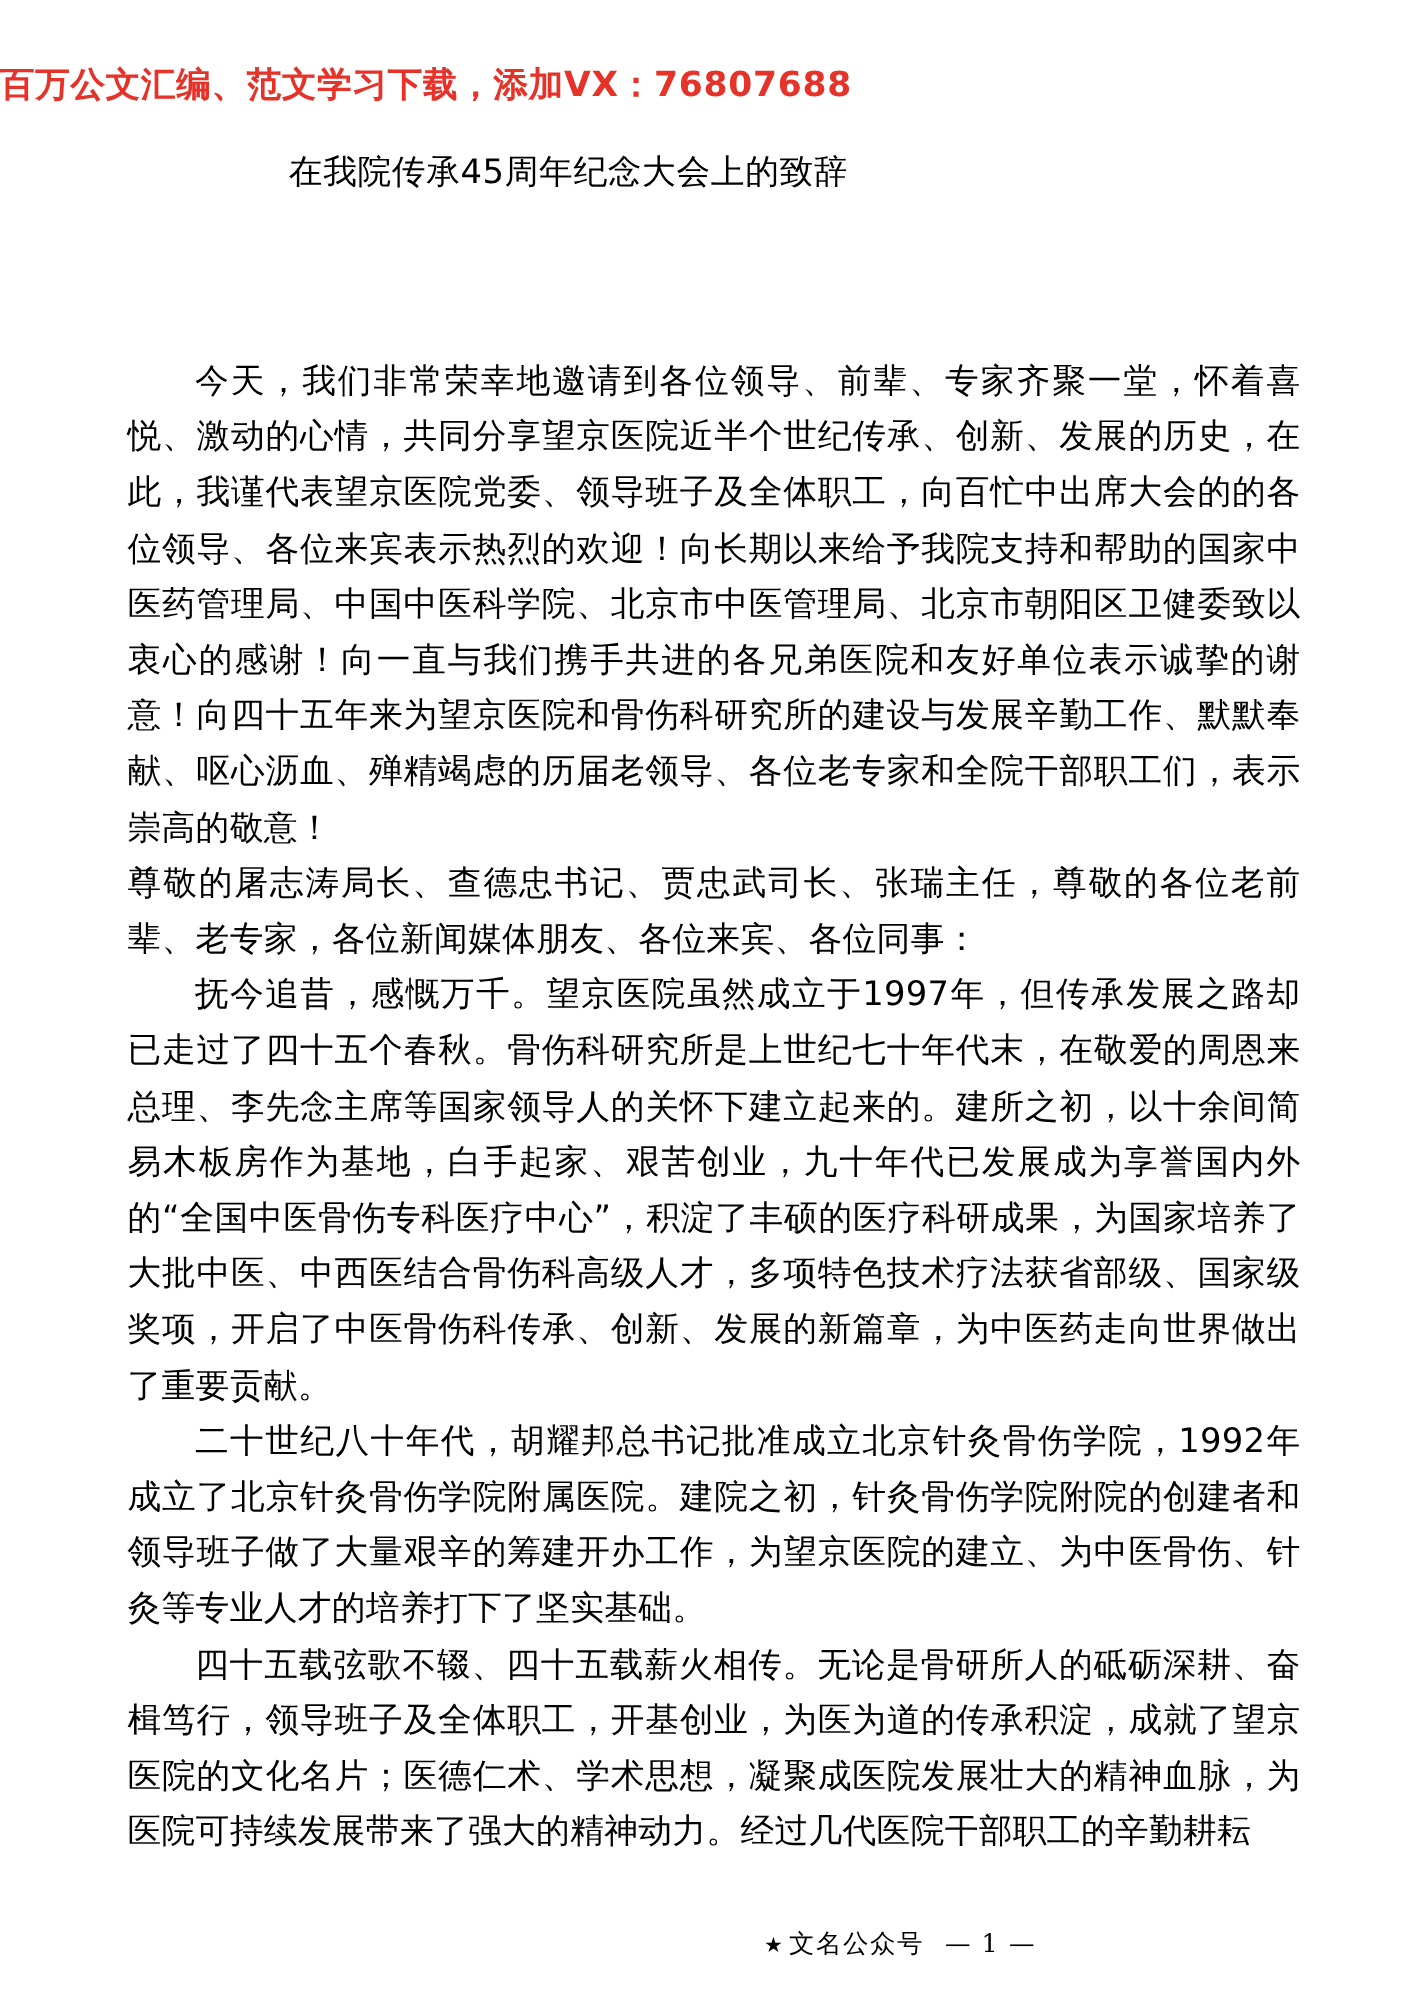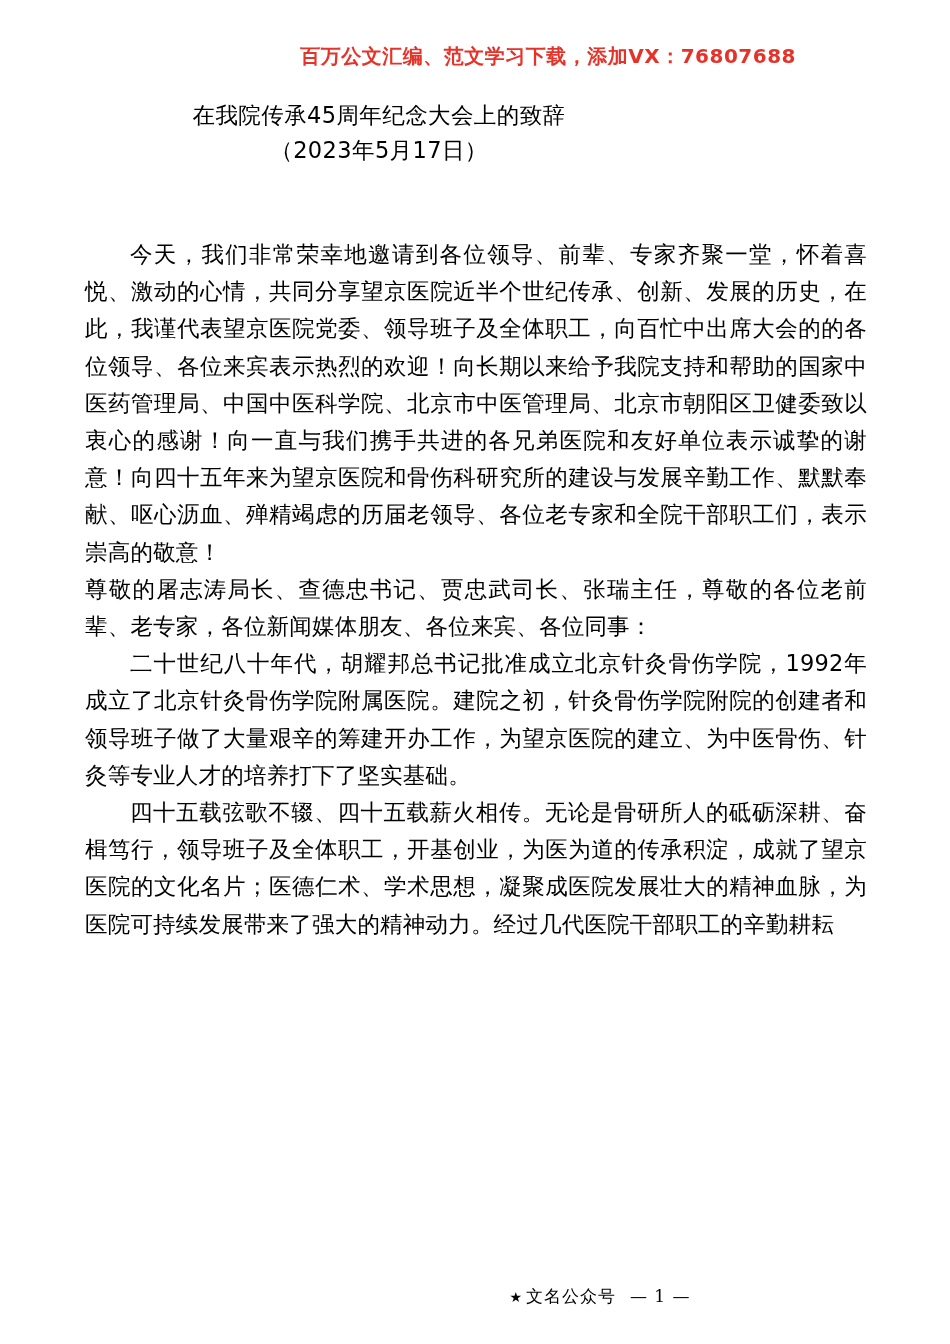--- a/index.html
+++ b/index.html
@@ -19,22 +19,22 @@
     box-sizing: border-box;
     overflow: hidden;
   }
 
   
   .promo-header {
     position: absolute;
     top: 44px;
     left: 0;
     width: 796px;
-    text-align: right;
-    font-size: 20px;
+    text-align: left;
+    font-size: 23px;
     font-weight: 700;
     letter-spacing: 0.5px;
     line-height: 1.2;
     white-space: nowrap;
   }
 
   
   .title-block {
     position: absolute;
     top: 98px;
@@ -97,26 +97,26 @@
 </style>
 </head>
 <body>
 
 <div class="page">
 
   <div class="promo-header" style="color: rgb(229, 51, 42);">百万公文汇编、范文学习下载，添加VX：76807688</div>
 
   <div class="title-block">
     <div class="title-line">在我院传承45周年纪念大会上的致辞</div>
-    <div class="title-line">（2023年5月17日）</div>
   </div>
 
   <div class="body-block">
     <p class="para indented">今天，我们非常荣幸地邀请到各位领导、前辈、专家齐聚一堂，怀着喜悦、激动的心情，共同分享望京医院近半个世纪传承、创新、发展的历史，在此，我谨代表望京医院党委、领导班子及全体职工，向百忙中出席大会的的各位领导、各位来宾表示热烈的欢迎！向长期以来给予我院支持和帮助的国家中医药管理局、中国中医科学院、北京市中医管理局、北京市朝阳区卫健委致以衷心的感谢！向一直与我们携手共进的各兄弟医院和友好单位表示诚挚的谢意！向四十五年来为望京医院和骨伤科研究所的建设与发展辛勤工作、默默奉献、呕心沥血、殚精竭虑的历届老领导、各位老专家和全院干部职工们，表示崇高的敬意！</p>
     <p class="para">尊敬的屠志涛局长、查德忠书记、贾忠武司长、张瑞主任，尊敬的各位老前辈、老专家，各位新闻媒体朋友、各位来宾、各位同事：</p>
+    <p class="para indented">抚今追昔，感慨万千。望京医院虽然成立于1997年，但传承发展之路却已走过了四十五个春秋。骨伤科研究所是上世纪七十年代末，在敬爱的周恩来总理、李先念主席等国家领导人的关怀下建立起来的。建所之初，以十余间简易木板房作为基地，白手起家、艰苦创业，九十年代已发展成为享誉国内外的“全国中医骨伤专科医疗中心”，积淀了丰硕的医疗科研成果，为国家培养了大批中医、中西医结合骨伤科高级人才，多项特色技术疗法获省部级、国家级奖项，开启了中医骨伤科传承、创新、发展的新篇章，为中医药走向世界做出了重要贡献。</p>
     <p class="para indented">二十世纪八十年代，胡耀邦总书记批准成立北京针灸骨伤学院，1992年成立了北京针灸骨伤学院附属医院。建院之初，针灸骨伤学院附院的创建者和领导班子做了大量艰辛的筹建开办工作，为望京医院的建立、为中医骨伤、针灸等专业人才的培养打下了坚实基础。</p>
     <p class="para indented">四十五载弦歌不辍、四十五载薪火相传。无论是骨研所人的砥砺深耕、奋楫笃行，领导班子及全体职工，开基创业，为医为道的传承积淀，成就了望京医院的文化名片；医德仁术、学术思想，凝聚成医院发展壮大的精神血脉，为医院可持续发展带来了强大的精神动力。经过几代医院干部职工的辛勤耕耘</p>
   </div>
 
   <div class="footer">
     <span class="footer-inner">
       <span class="footer-star">★</span><span class="footer-brand">文名公众号</span><span class="footer-page">— 1 —</span>
     </span>
   </div>
 

